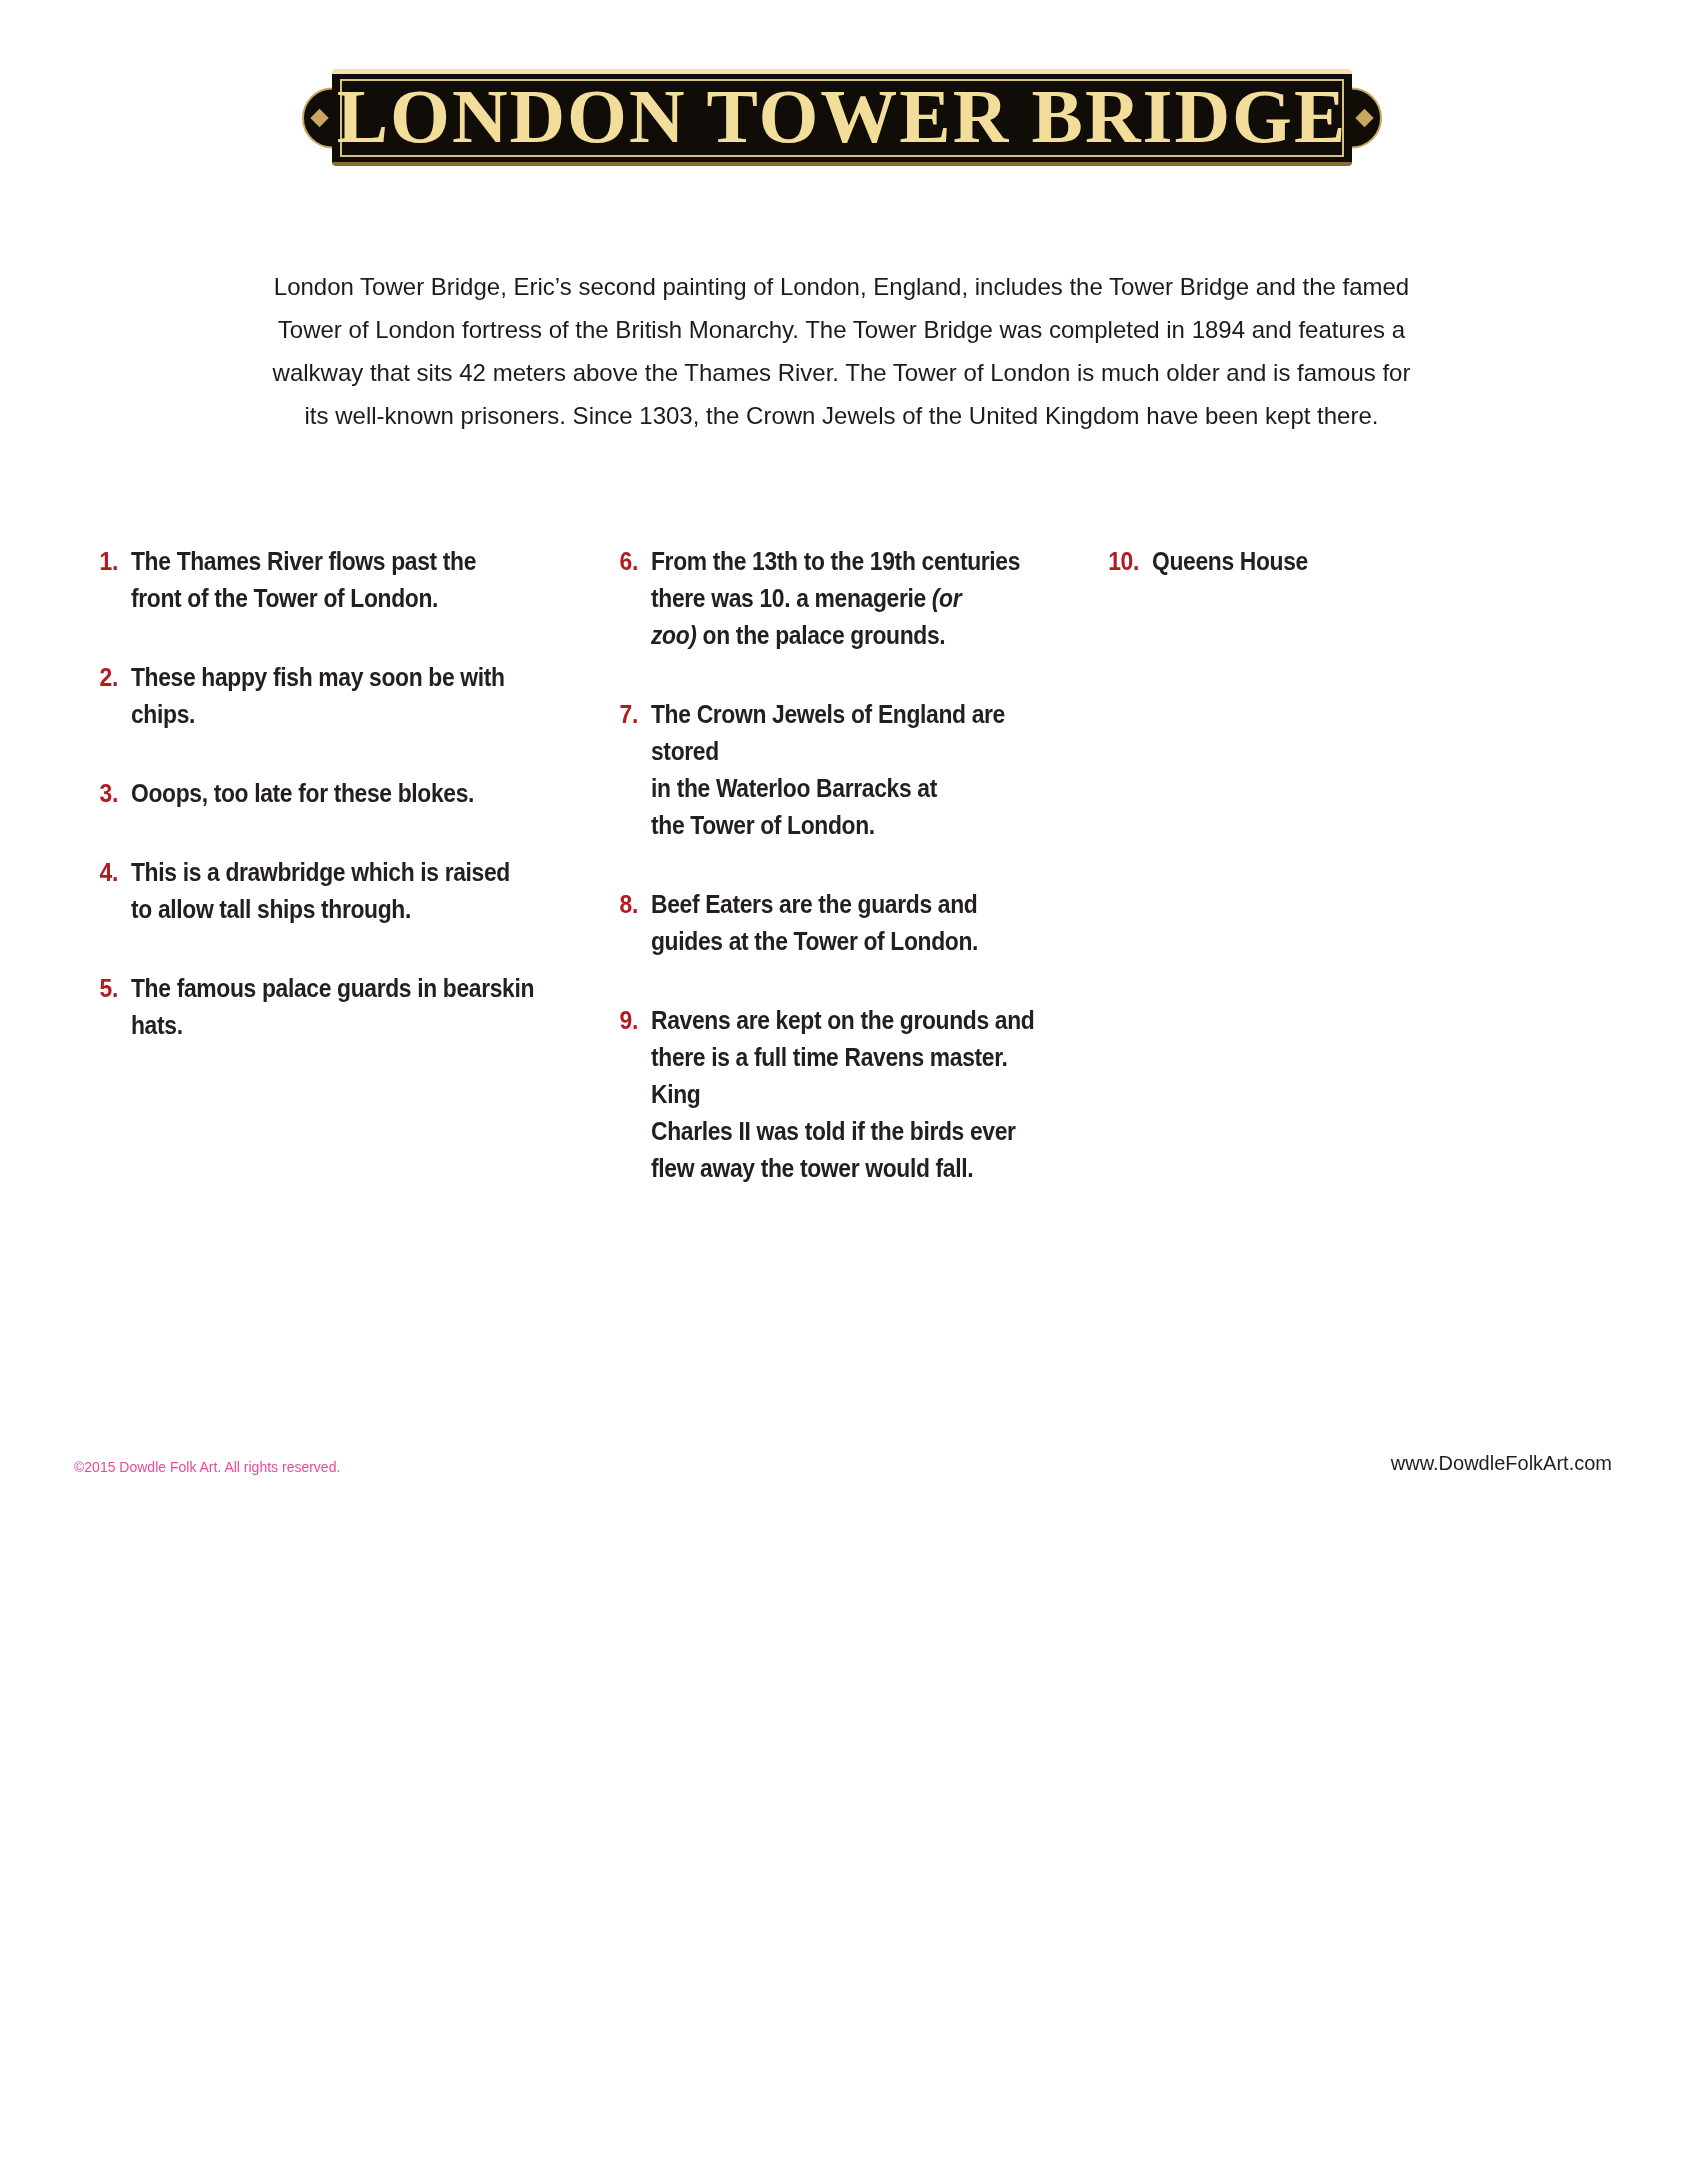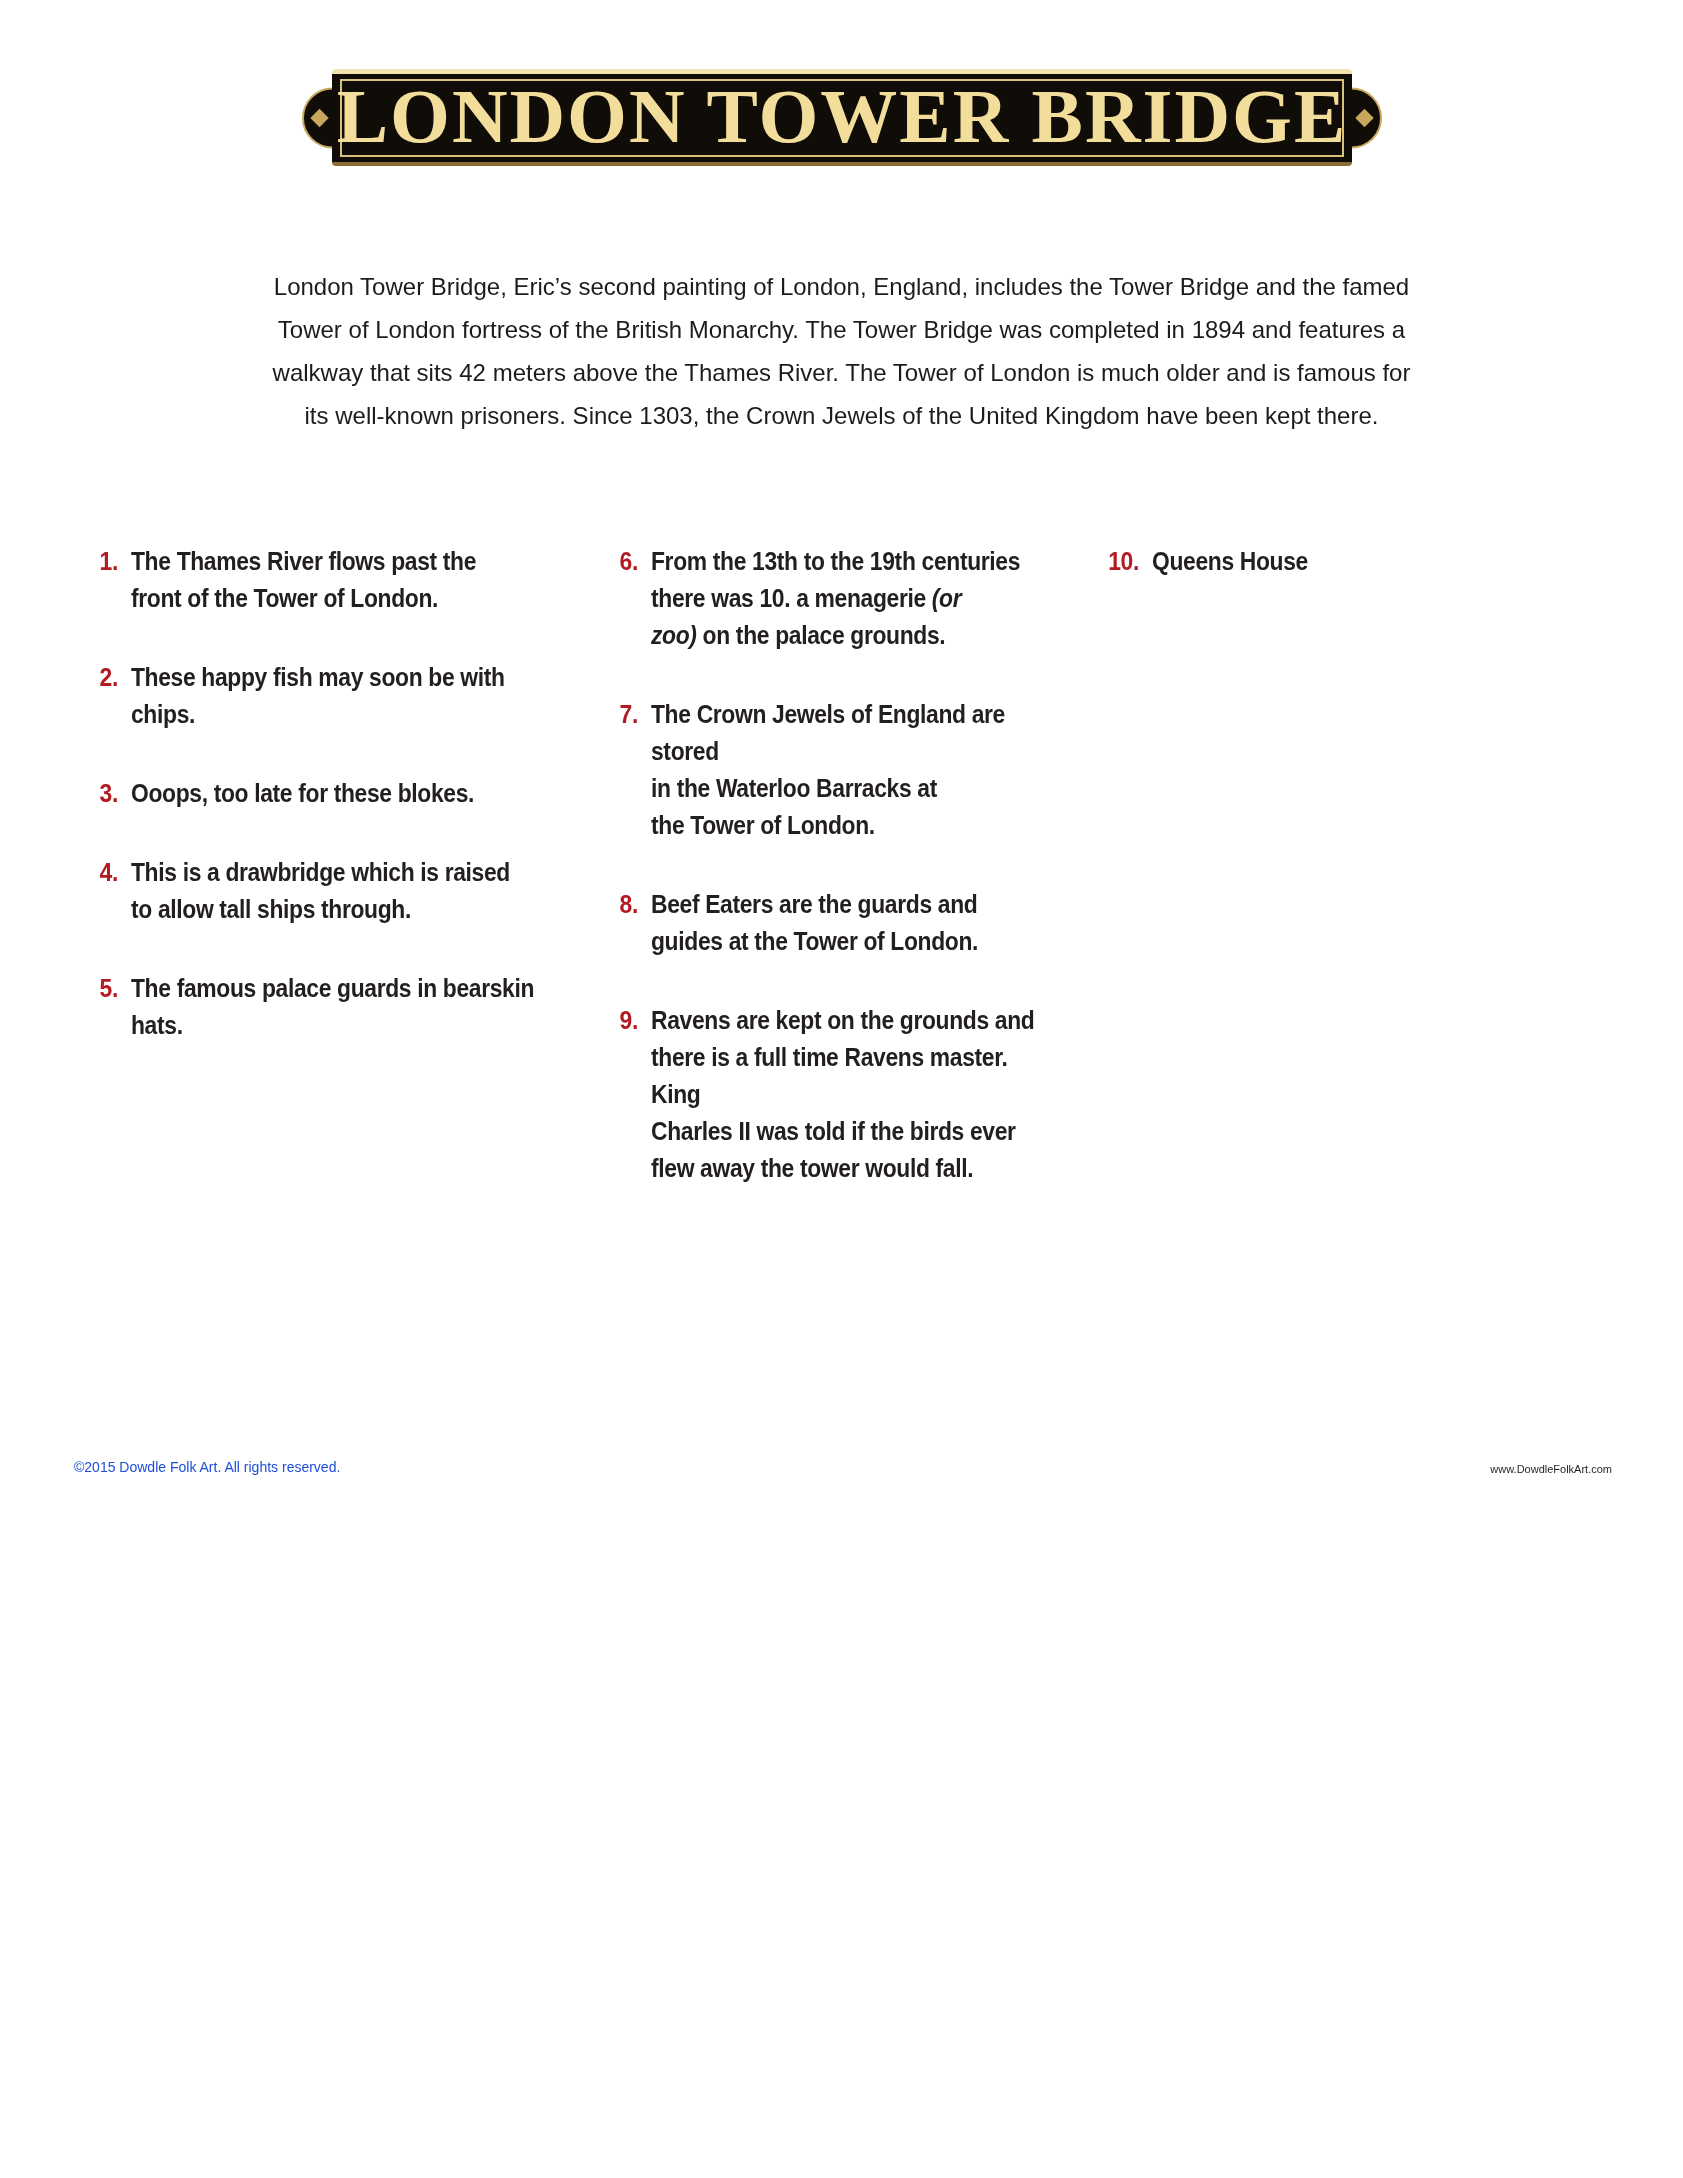--- a/index.html
+++ b/index.html
@@ -118,27 +118,27 @@
     transform-origin: left top;
   }
   .item .txt .it { font-style: italic; }
 
   
   .copyright {
     position: absolute;
     left: 74px;
     bottom: 83px;
     font-size: 14px;
-    color: #1d4ed8;
+    color: #ec4899;
   }
   .website {
     position: absolute;
     right: 71px;
     bottom: 83px;
-    font-size: 11px;
+    font-size: 20px;
     color: #231f20;
   }
   .dowdle-logo {
     position: absolute;
     left: 667px;
     top: 2037px;
     width: 348px;
     height: 61px;
   }
   .dowdle-logo .knob {

